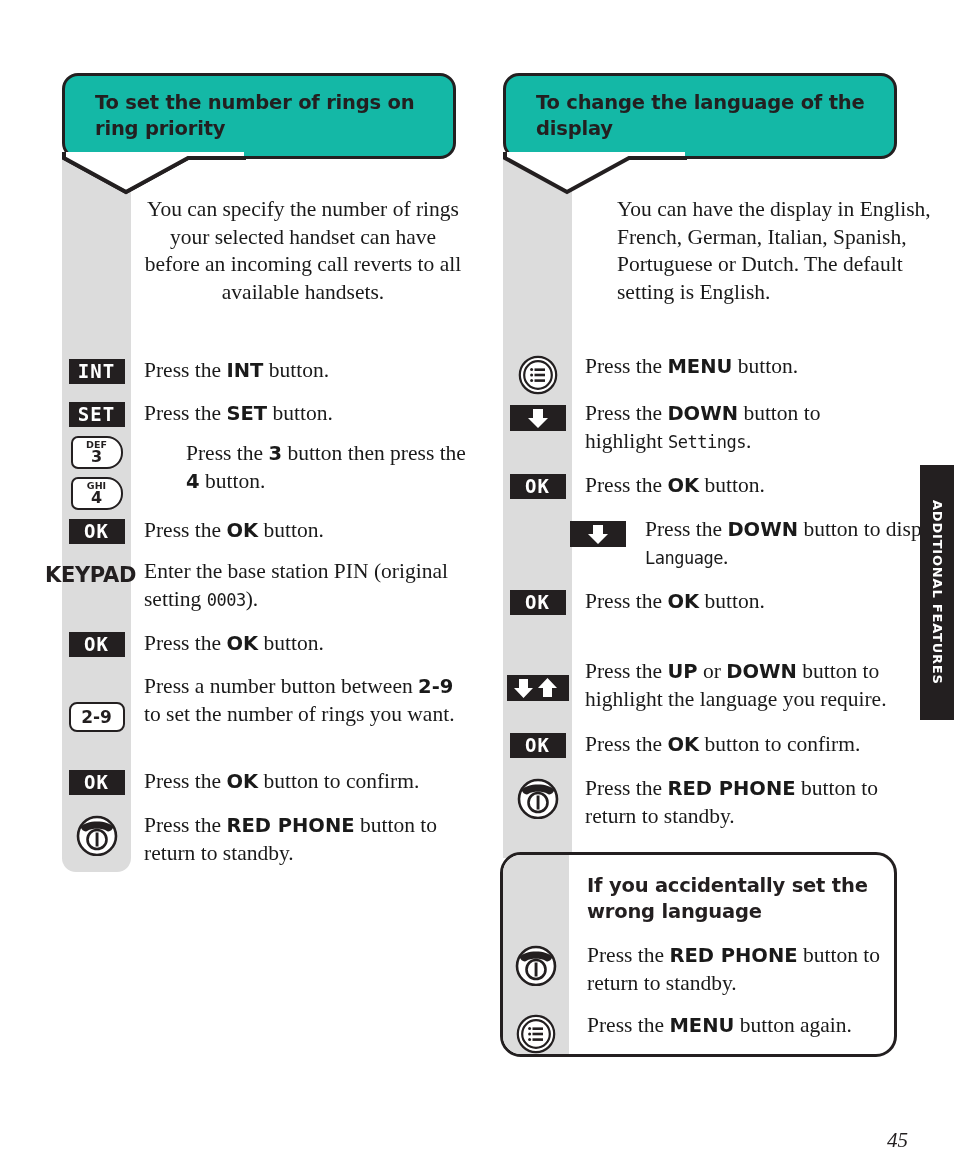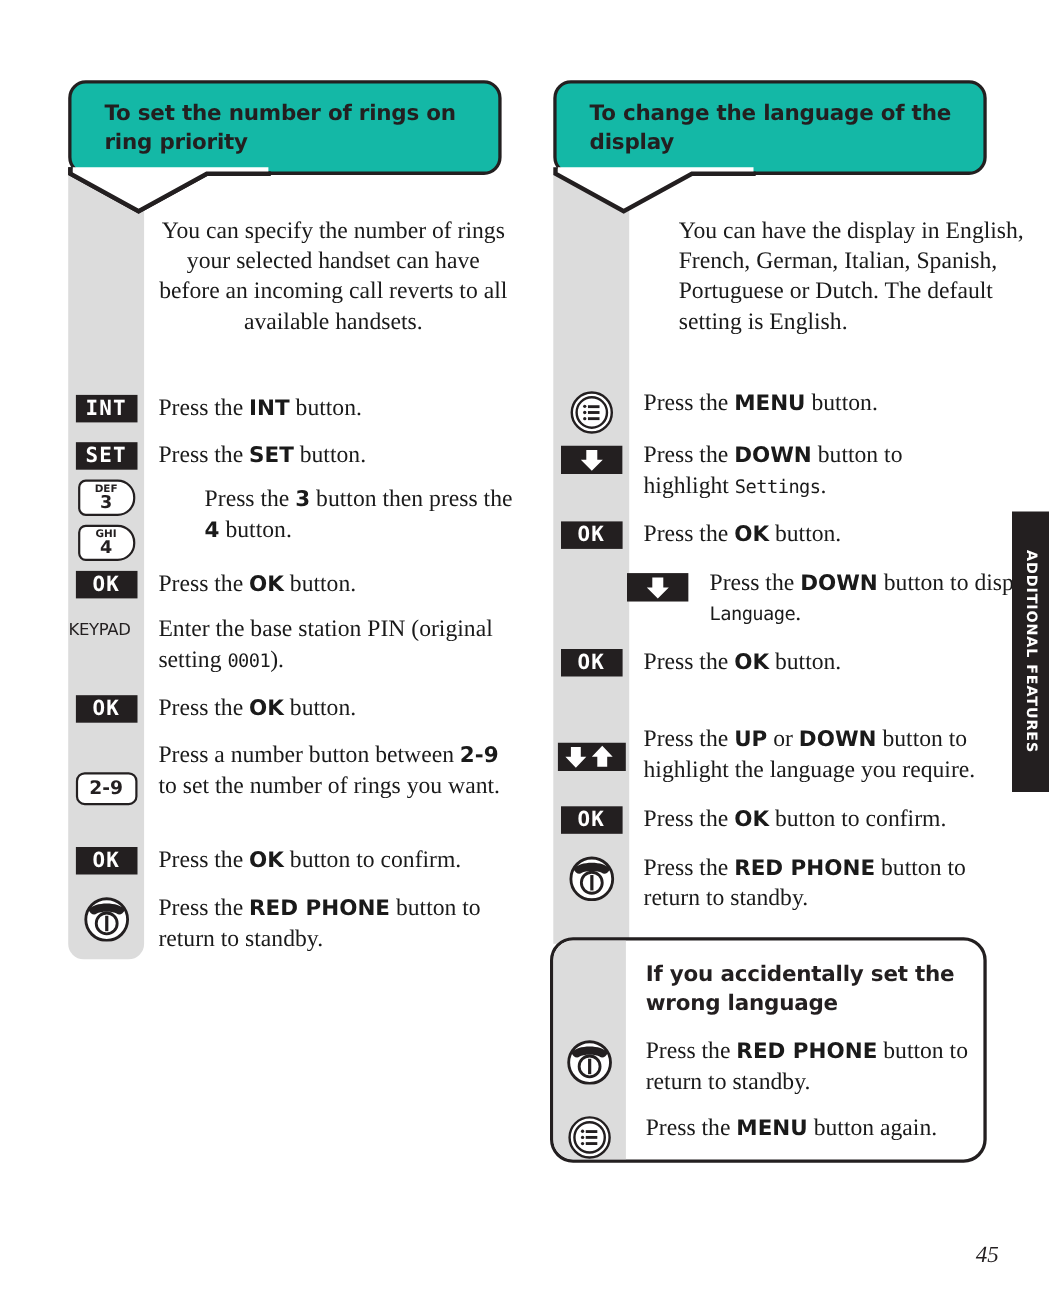--- a/index.html
+++ b/index.html
@@ -102,21 +102,21 @@
     border:2.5px solid #231f20;
     border-radius:8px;
     background:#ffffff;
     box-sizing:border-box;
     display:flex;align-items:center;justify-content:center;
     font-family:"DejaVu Sans", sans-serif;
     font-weight:bold;font-size:17px;color:#231f20;
   }
   .key-keypad{
     font-family:"DejaVu Sans", sans-serif;
-    font-weight:normal;font-size:15px;color:#231f20;
+    font-weight:bold;font-size:21px;color:#231f20;
     letter-spacing:-0.3px;
     white-space:nowrap;
   }
   .icon-svg{display:block;}
 
   
   .boxwrap{
     position:absolute;
     border:3px solid #231f20;
     border-radius:16px;
@@ -216,21 +216,21 @@
       <div class="step-icon">
         <div class="key-lcd">OK</div>
       </div>
       <div class="step-text">Press the <b class="b">OK</b> button.</div>
     </div>
 
     <div class="step" style="left:56px;top:558px;width:420px;">
       <div class="step-icon" style="padding-top:5px;">
         <div class="key-keypad">KEYPAD</div>
       </div>
-      <div class="step-text" style="padding-left:19px;">Enter the base station PIN (original setting <span class="lcd">0001</span>).</div>
+      <div class="step-text" style="padding-left:19px;">Enter the base station PIN (original setting <span class="lcd">0003</span>).</div>
     </div>
 
     <div class="step" style="left:62px;top:630px;width:410px;">
       <div class="step-icon">
         <div class="key-lcd">OK</div>
       </div>
       <div class="step-text">Press the <b class="b">OK</b> button.</div>
     </div>
 
     <div class="step" style="left:62px;top:673px;width:410px;">

